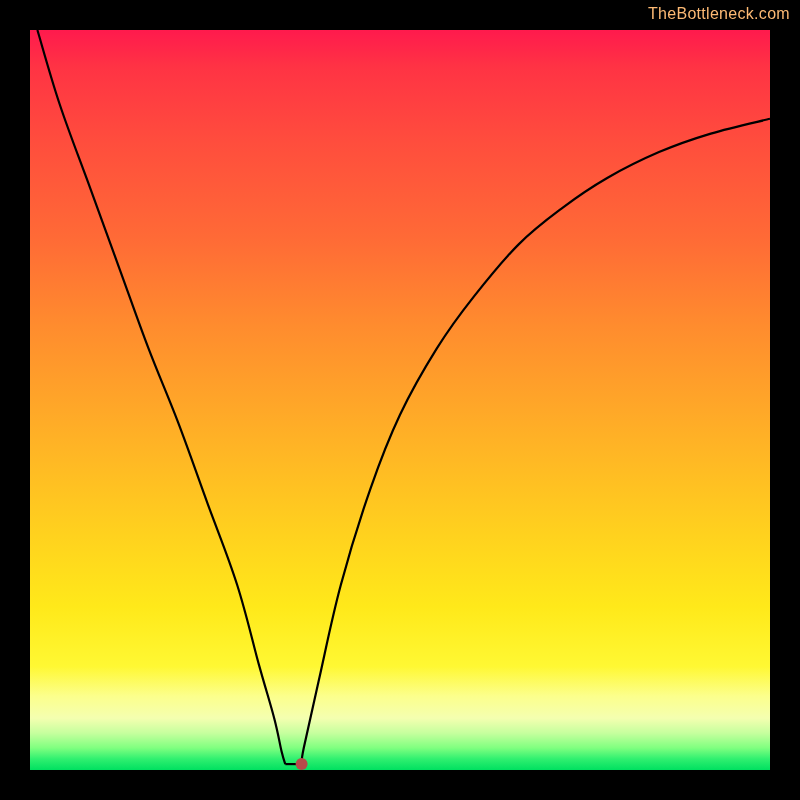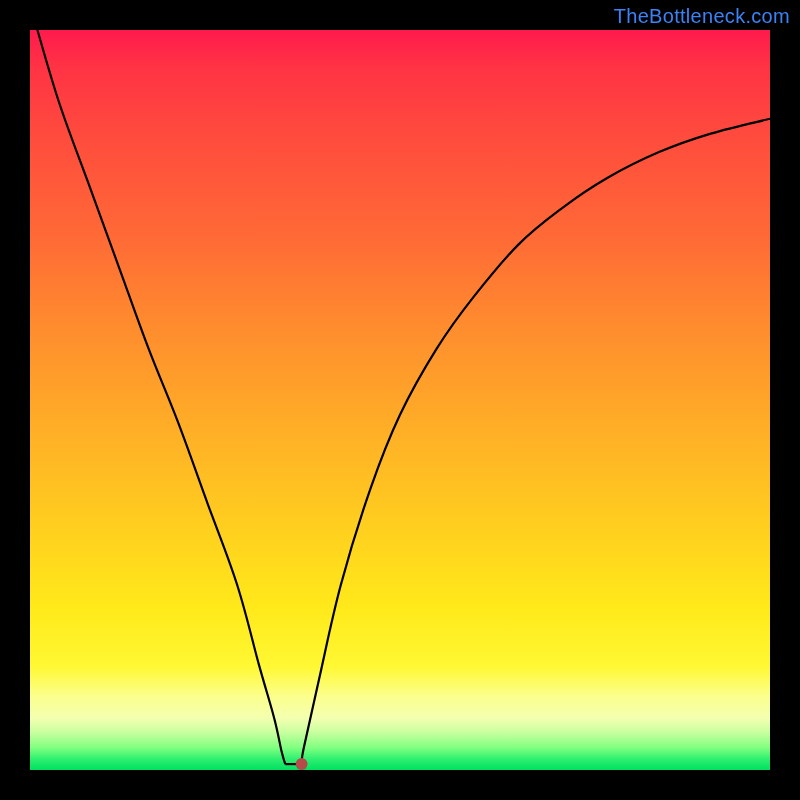--- a/index.html
+++ b/index.html
@@ -41,22 +41,22 @@
       #c6ff9e 95%,
       #80ff80 97%,
       #30f070 98.5%,
       #00e060 100%
     );
   }
   .watermark {
     position: absolute;
     top: 5px;
     right: 10px;
-    color: #3b82f6;
-    font-size: 20px;
+    color: #fdba74;
+    font-size: 16px;
     font-weight: 500;
     letter-spacing: 0.3px;
     user-select: none;
   }
   svg.curve {
     position: absolute;
     left: 0;
     top: 0;
     width: 740px;
     height: 740px;

